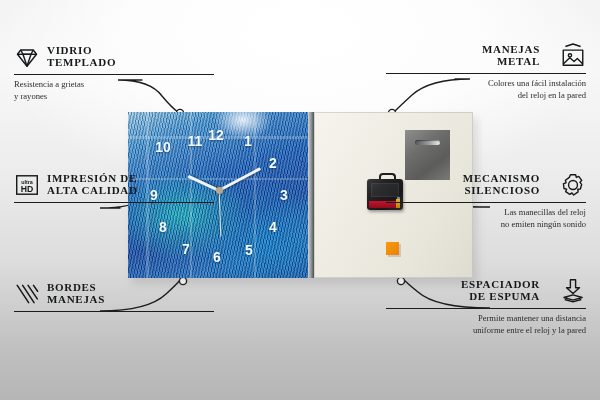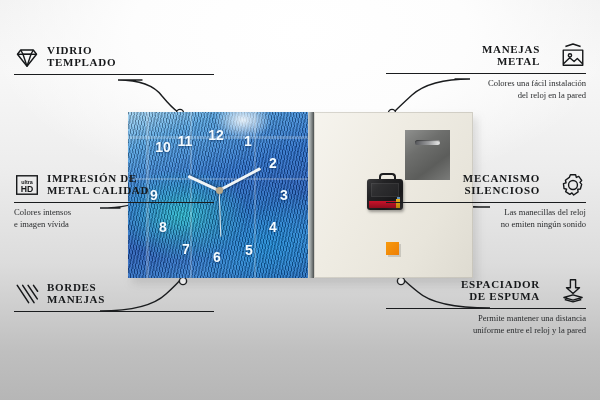--- a/index.html
+++ b/index.html
@@ -292,21 +292,21 @@
       <span class="num" style="left:112px;top:22px;">1</span>
       <span class="num" style="left:137px;top:44px;">2</span>
       <span class="num" style="left:148px;top:76px;">3</span>
       <span class="num" style="left:137px;top:108px;">4</span>
       <span class="num" style="left:113px;top:131px;">5</span>
       <span class="num" style="left:81px;top:138px;">6</span>
       <span class="num" style="left:50px;top:130px;">7</span>
       <span class="num" style="left:27px;top:108px;">8</span>
       <span class="num" style="left:18px;top:76px;">9</span>
       <span class="num" style="left:27px;top:28px;">10</span>
-      <span class="num" style="left:49px;top:22px;">11</span>
+      <span class="num" style="left:49px;top:22px;padding-left:10px;">11</span>
 
       <div class="hand hand-sec"></div>
       <div class="hand hand-hour"></div>
       <div class="hand hand-min"></div>
       <div class="hand-cap"></div>
     </div>
 
     <div id="clock-rim"></div>
 
     <div id="back-panel">
@@ -332,35 +332,35 @@
         <path d="M3.2 9.5 L6.2 5.5 L17.8 5.5 L20.8 9.5 L12 20.5 Z"></path>
         <path d="M3.2 9.5 H20.8"></path>
         <path d="M6.2 5.5 L8.3 9.5 L12 20.5"></path>
         <path d="M17.8 5.5 L15.7 9.5 L12 20.5"></path>
         <path d="M8.3 9.5 H15.7"></path>
       </svg>
       <div class="co-title">VIDRIO
 TEMPLADO</div>
     </div>
     <div class="co-rule"></div>
+    <div class="co-sub">Resistencia a grietas
+y rayones</div>
   </div>
 
   <div class="callout left" id="co-impresion">
     <div class="co-head">
       <svg class="co-icon" viewBox="0 0 24 24">
         <rect x="2.5" y="3.5" width="19" height="17" fill="none" stroke="#16181a" stroke-width="1.3"></rect>
         <text x="12" y="11" text-anchor="middle" font-family="Liberation Sans, sans-serif" font-size="5" font-weight="bold" fill="#16181a">ultra</text>
         <text x="12" y="18.4" text-anchor="middle" font-family="Liberation Sans, sans-serif" font-size="8" font-weight="bold" fill="#16181a">HD</text>
       </svg>
       <div class="co-title">IMPRESIÓN DE
-METAL CALIDAD</div>
-    </div>
-    <div class="co-rule"></div>
-    <div class="co-sub">Colores intensos
-e imagen vívida</div>
+ALTA CALIDAD</div>
+    </div>
+    <div class="co-rule"></div>
   </div>
 
   <div class="callout left" id="co-bordes">
     <div class="co-head">
       <svg class="co-icon" viewBox="0 0 24 24" fill="none" stroke="#16181a" stroke-width="1.4" stroke-linecap="round">
         <path d="M3 4 L13.5 20"></path>
         <path d="M8 4 L18.5 20"></path>
         <path d="M13 4 L21.5 16.5"></path>
         <path d="M18 4 L21.8 9.5"></path>
       </svg>

